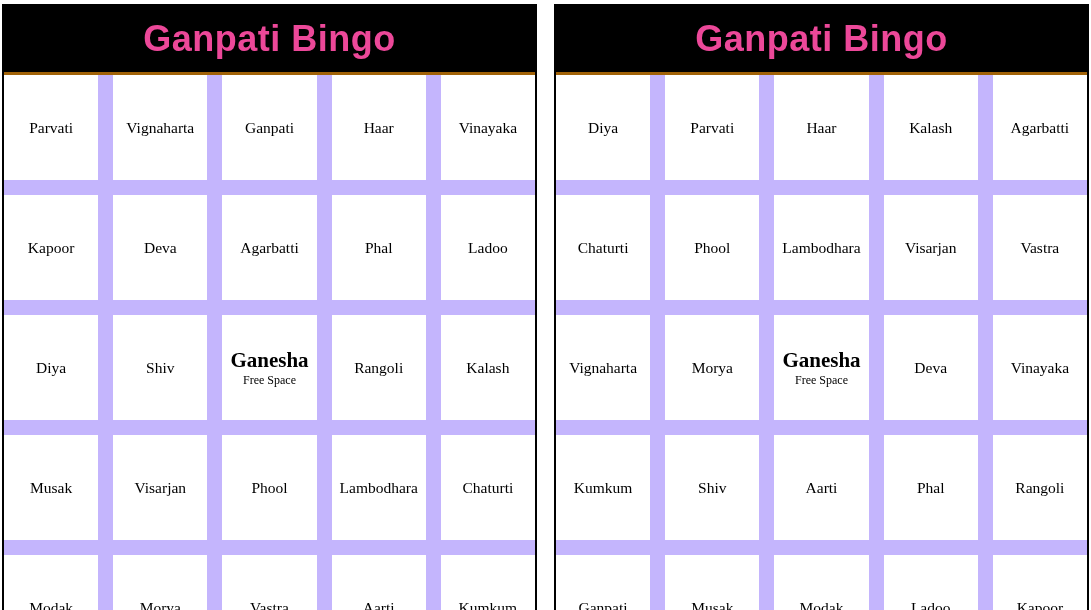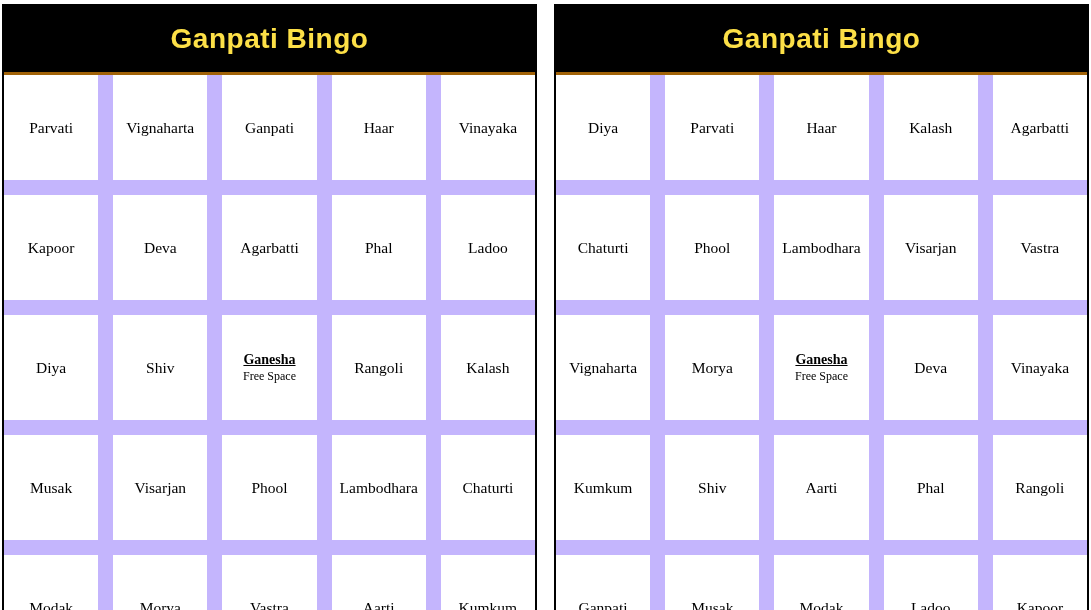--- a/index.html
+++ b/index.html
@@ -25,25 +25,25 @@
     padding: 4px 2px 4px 2px;
   }
   .card {
     width: 535px;
     box-sizing: border-box;
     border: 2px solid #000000;
     background: #ffffff;
   }
   .card-title {
     background: #000000;
-    color: #fde047;
+    color: #ec4899;
     text-align: center;
     font-family: "Liberation Sans", sans-serif;
     font-weight: bold;
-    font-size: 28px;
+    font-size: 36px;
     line-height: 66px;
     height: 66px;
     letter-spacing: 0.5px;
   }
   .grid {
     display: grid;
     grid-template-columns: repeat(5, 1fr);
     grid-template-rows: repeat(5, 105px);
     background: #c4b5fd;
     gap: 15px;
@@ -63,23 +63,22 @@
     overflow: hidden;
     line-height: 1.15;
   }
   .cell.free {
     font-family: "Liberation Serif", serif;
     font-weight: bold;
     flex-direction: column;
     line-height: 1.25;
   }
   .cell.free .free-main {
-    font-size: 14px;
+    font-size: 21px;
     font-weight: bold;
-    text-decoration: underline;
   }
   .cell.free .free-sub {
     font-size: 12px;
     font-weight: normal;
   }
 </style>
 </head>
 <body>
 
 <div class="page">

